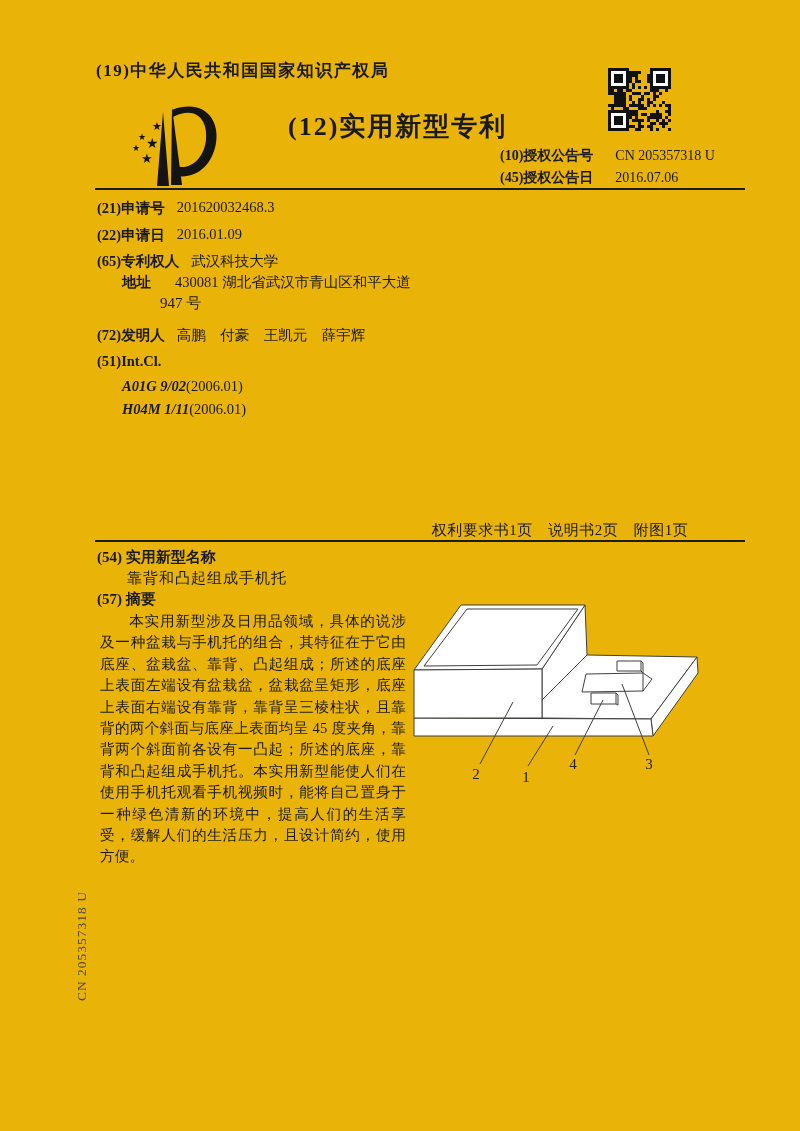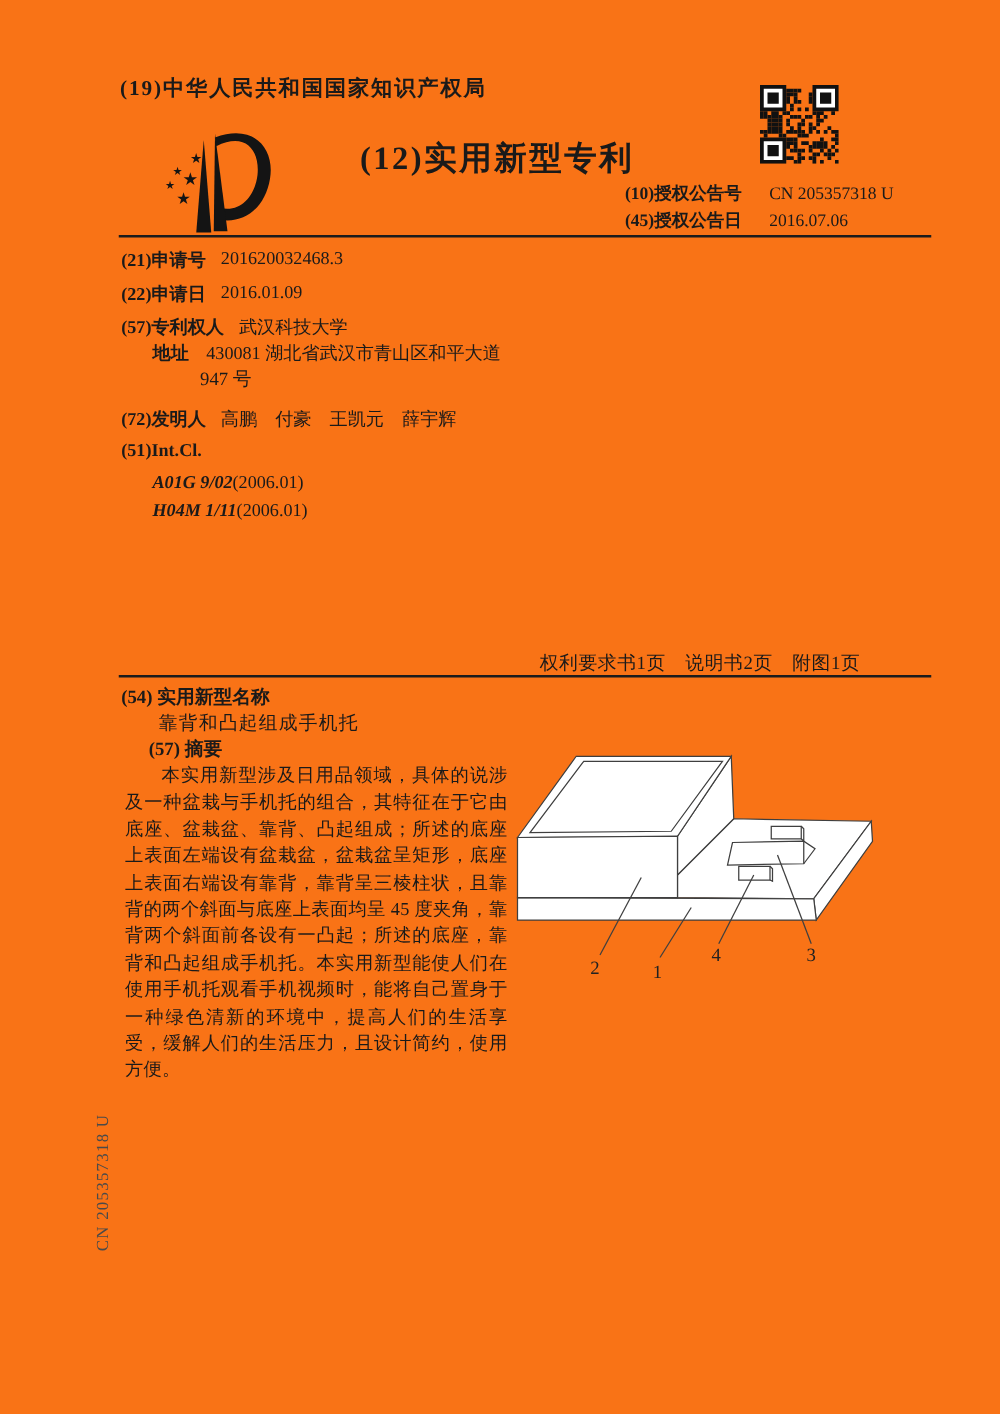--- a/index.html
+++ b/index.html
@@ -1,42 +1,42 @@
 <!DOCTYPE html>
 <html><head>
 <meta charset="utf-8">
 <style>
   html,body{margin:0;padding:0;background:#fff;}
   .page{
-    position:relative;width:800px;height:1131px;background:#f97316;
+    position:relative;width:800px;height:1131px;background:#eab308;
     font-family:"Liberation Serif","DejaVu Serif",serif;color:#1a1a1a;
     overflow:hidden;
   }
   .abs{position:absolute;}
   .office{left:96px;top:59px;font-size:17px;font-weight:bold;letter-spacing:1.5px;}
   .doc-kind{left:288px;top:109px;font-size:26px;font-weight:bold;letter-spacing:2px;}
   .pub-block{left:500px;top:145px;font-size:14px;line-height:22px;}
   .pub-row{display:flex;gap:22px;white-space:nowrap;}
   .pub-row .lbl{font-weight:bold;}
   .rule{background:#1c1c1c;height:2px;left:95px;width:650px;}
   .rule1{top:188px;}
   .rule2{top:540px;}
   .field{left:97px;font-size:14.5px;display:flex;gap:12px;white-space:nowrap;}
   .field .lbl{font-weight:bold;}
   .f21{top:199px;} .f22{top:226px;} .f73{top:252px;}
-  .addr{left:122px;top:273px;font-size:14.5px;display:flex;gap:14px;}
+  .addr{left:122px;top:273px;font-size:14.5px;display:flex;gap:24px;}
   .addr .lbl{font-weight:bold;}
   .addr-l2{left:160px;top:294px;font-size:15px;}
   .f72{top:326px;} .f51{top:353px;}
   .ipc-row{left:122px;font-size:14.5px;white-space:nowrap;}
   .ipc1{top:378px;} .ipc2{top:401px;}
   .ipc-code{font-style:italic;font-weight:bold;}
   .pages-info{left:410px;top:521px;width:300px;text-align:center;font-size:15px;letter-spacing:0.5px;}
   .sec-label{left:97px;font-size:15px;font-weight:bold;}
-  .s54{top:548px;} .s57{top:590px;margin-left:22px;}
+  .s54{top:548px;} .s57{top:590px;}
   .invention-title{left:127px;top:569px;font-size:15px;letter-spacing:1px;}
   .abstract{
     left:100px;top:611px;width:306px;font-size:14.6px;line-height:21.4px;
     text-align:justify;text-indent:2em;letter-spacing:0.2px;
   }
   .side-code{
     left:12px;top:938px;width:140px;text-align:center;
     font-size:13.5px;color:#4a4a4a;letter-spacing:1px;white-space:nowrap;
     transform:rotate(-90deg);
   }
@@ -238,21 +238,21 @@
 
   <div class="abs field f21">
     <span class="lbl">(21)申请号</span>
     <span>201620032468.3</span>
   </div>
   <div class="abs field f22">
     <span class="lbl">(22)申请日</span>
     <span>2016.01.09</span>
   </div>
   <div class="abs field f73">
-    <span class="lbl">(57)专利权人</span>
+    <span class="lbl">(65)专利权人</span>
     <span>武汉科技大学</span>
   </div>
   <div class="abs addr">
     <span class="lbl">地址</span>
     <span>430081 湖北省武汉市青山区和平大道</span>
   </div>
   <div class="abs addr-l2">947 号</div>
   <div class="abs field f72">
     <span class="lbl">(72)发明人</span>
     <span>高鹏　付豪　王凯元　薛宇辉</span>

